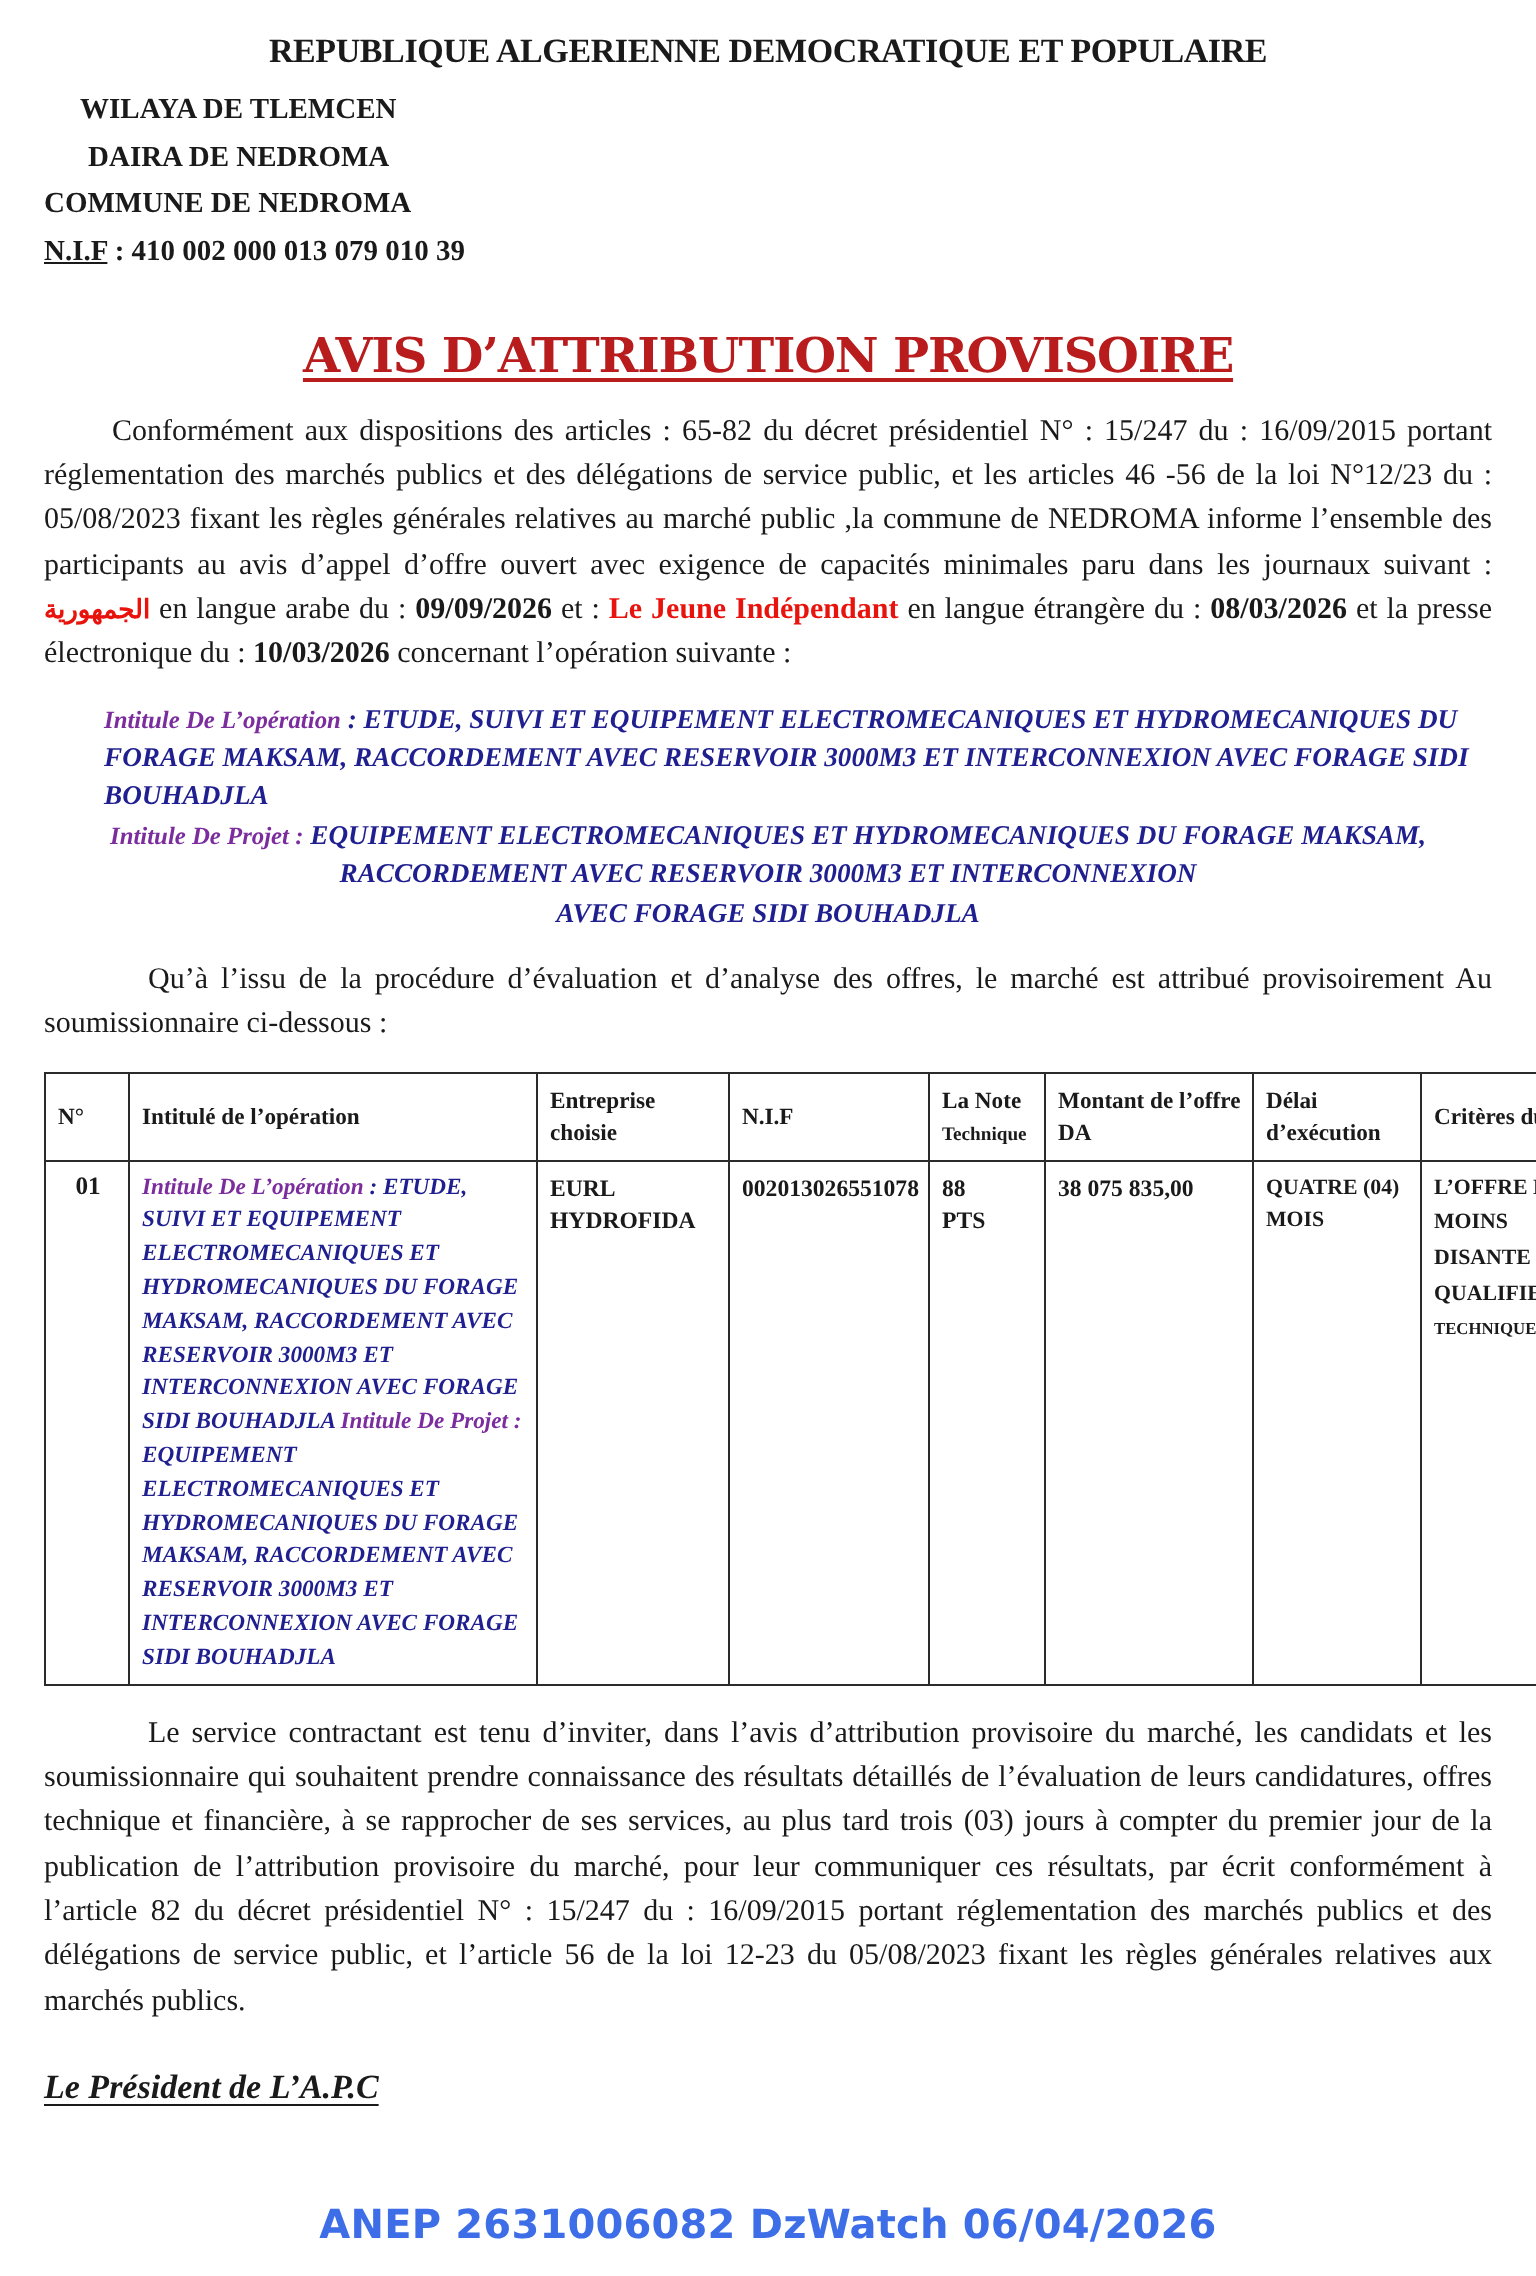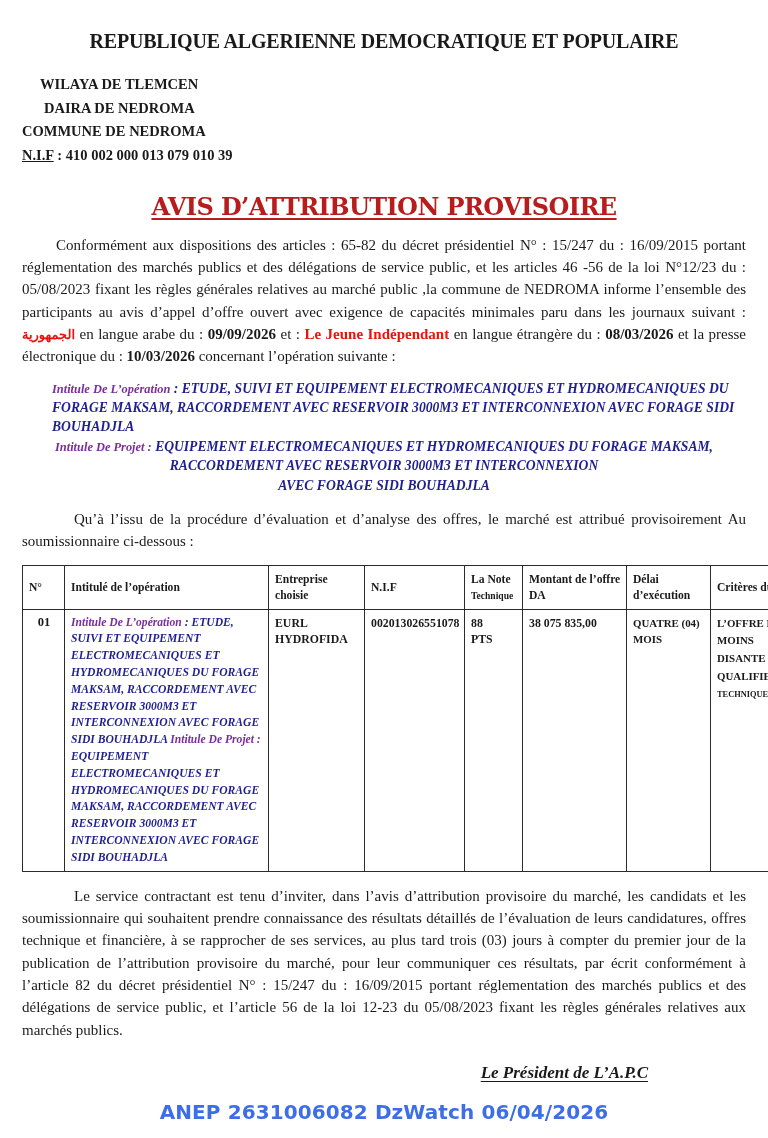--- a/index.html
+++ b/index.html
@@ -20,26 +20,26 @@
     width: 768px;
     height: 1138px;
     box-sizing: border-box;
     padding: 0 22px;
   }
 
   
   .republic-line {
     text-align: center;
     font-weight: bold;
-    font-size: 20px;
+    font-size: 17px;
     letter-spacing: -0.2px;
-    padding-top: 30px;
+    padding-top: 16px;
   }
   .admin-block {
-    margin-top: 20px;
+    margin-top: 8px;
     font-weight: bold;
     font-size: 14.5px;
     line-height: 1.63;
   }
   .admin-line-1 { padding-left: 18px; }
   .admin-line-2 { padding-left: 22px; }
   .admin-line-3 { padding-left: 0px; }
   .admin-line-4 { padding-left: 0px; }
   .nif-label { text-decoration: underline; }
 
@@ -152,21 +152,20 @@
     vertical-align: middle;
     font-weight: bold;
     font-size: 10.9px;
     line-height: 1.62;
   }
   .crit-small { font-size: 8.4px; }
 
   
   .signature {
     margin-top: 22px;
-    text-align: right;
     padding-right: 98px;
     font-weight: bold;
     font-style: italic;
     font-size: 17px;
     text-decoration: underline;
     text-underline-offset: 3px;
   }
 
   
   .footer-anep {

